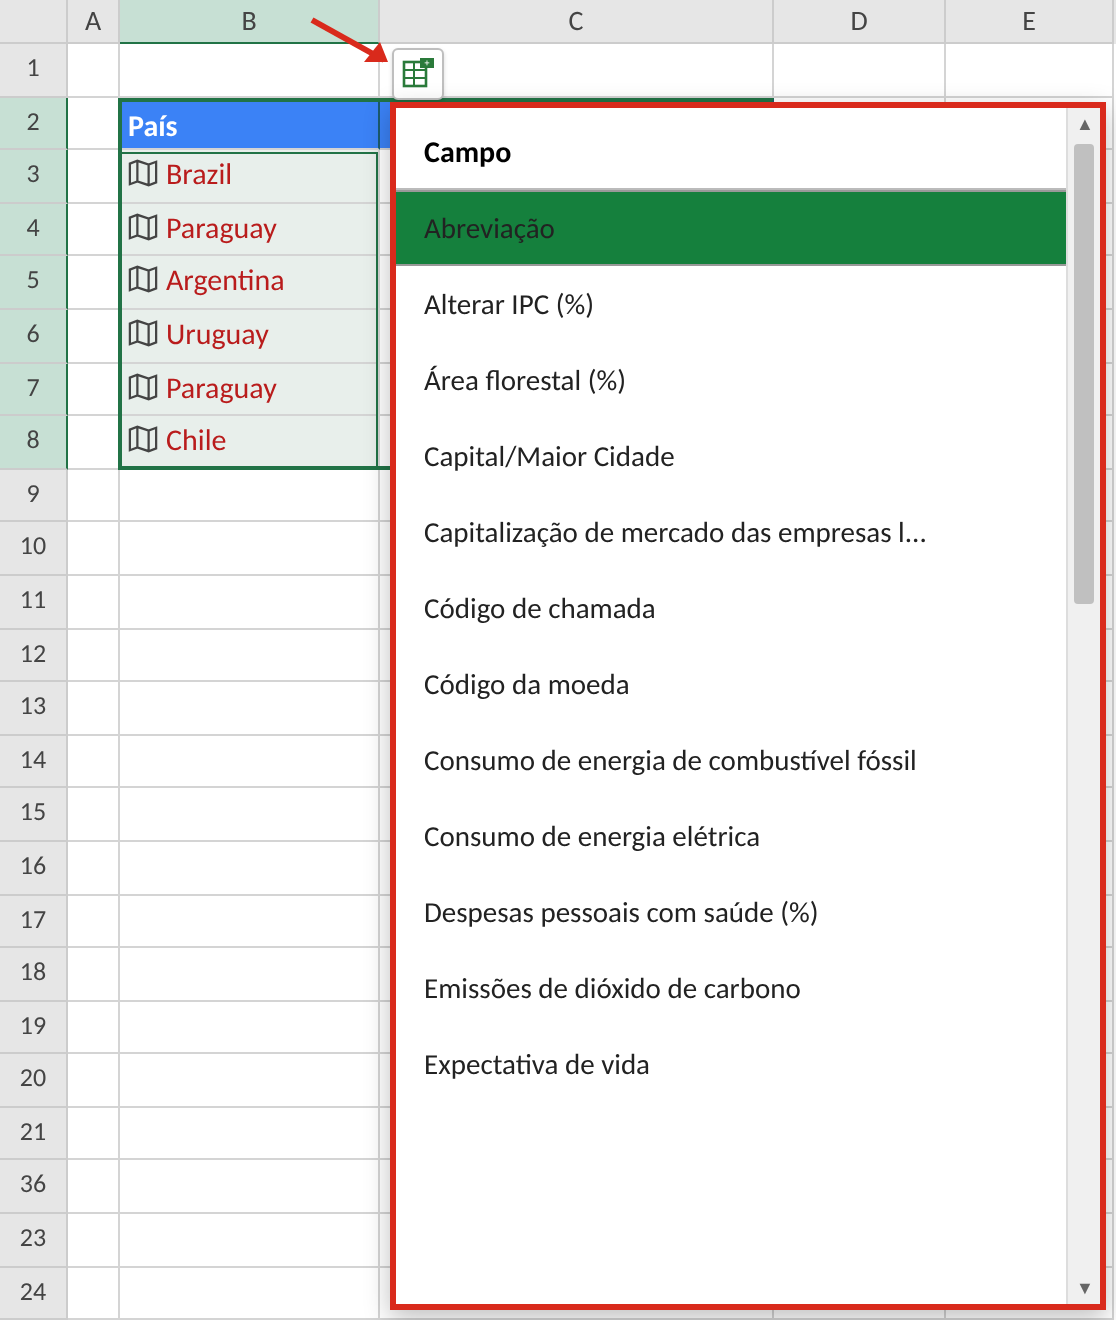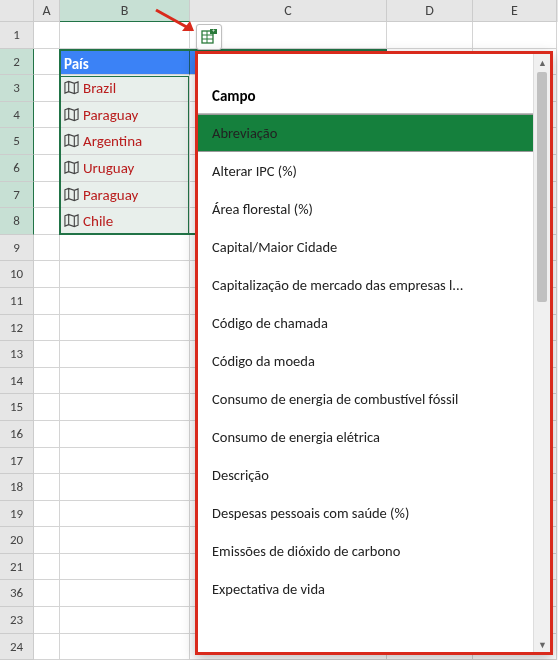--- a/index.html
+++ b/index.html
@@ -110,21 +110,21 @@
     pointer-events:none;
   }
 
   .popup {
     position:absolute;
     background:#fff;
     border:3px solid #d92a1c;
     box-shadow:0 4px 12px rgba(0,0,0,0.25);
     display:flex;
   }
-  .popup-inner { flex:1; padding:8px 0 8px 0;margin-top:19px; }
+  .popup-inner { flex:1; padding:8px 0 8px 0; }
   .popup-title {
     font-weight:bold;
     font-size:15px;
     padding:6px 14px 8px 14px;
     border-bottom:1px solid #bbb;
   }
   .popup-item {
     padding:10px 14px;
     font-size:14.5px;
     color:#222;
@@ -408,21 +408,20 @@
     <div class="popup-title">Campo</div>
     <div class="popup-item hovered">Abreviação</div>
     <div class="popup-item">Alterar IPC (%)</div>
     <div class="popup-item">Área florestal (%)</div>
     <div class="popup-item">Capital/Maior Cidade</div>
     <div class="popup-item">Capitalização de mercado das empresas l...</div>
     <div class="popup-item">Código de chamada</div>
     <div class="popup-item">Código da moeda</div>
     <div class="popup-item">Consumo de energia de combustível fóssil</div>
     <div class="popup-item">Consumo de energia elétrica</div>
-    <div class="popup-item">Descrição</div>
     <div class="popup-item">Despesas pessoais com saúde (%)</div>
     <div class="popup-item">Emissões de dióxido de carbono</div>
     <div class="popup-item">Expectativa de vida</div>
   </div>
   <div class="scrollbar">
     <div class="scroll-arrow" style="top:0;">▲</div>
     <div class="scroll-thumb" style="top:18px; height:230px;"></div>
     <div class="scroll-arrow" style="bottom:0;">▼</div>
   </div>
 </div>

